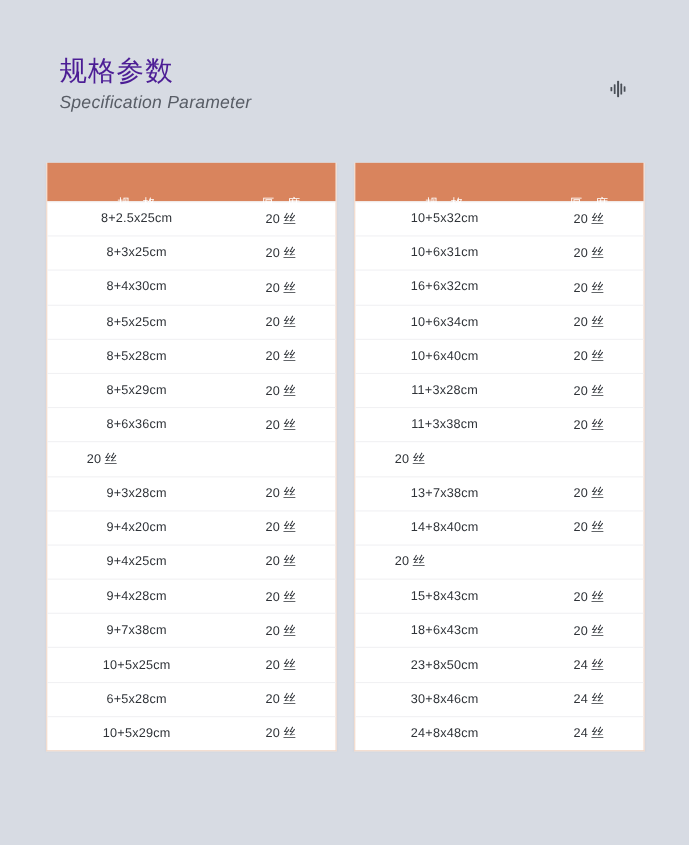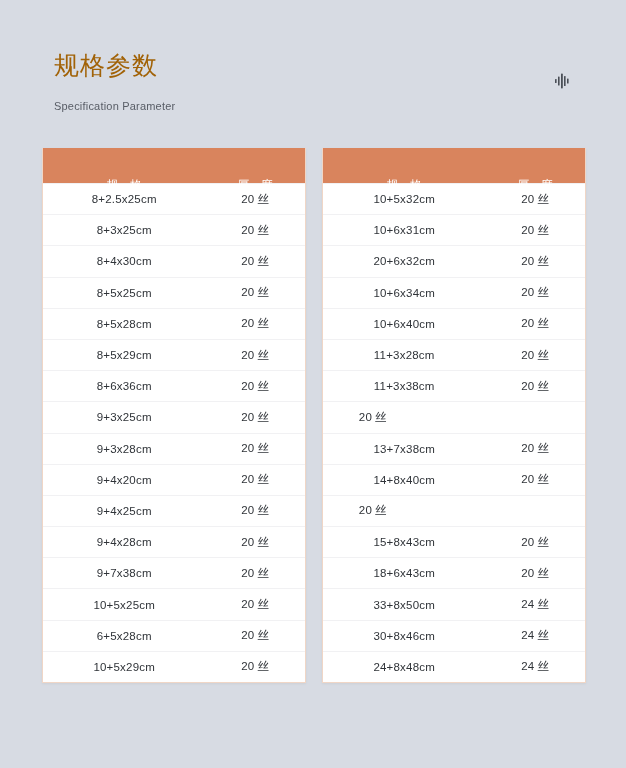--- a/index.html
+++ b/index.html
@@ -27,31 +27,32 @@
   .header {
     position: absolute;
     left: 54px;
     top: 48px;
     width: 520px;
   }
 
   .page-title {
     font-size: 25px;
     line-height: 34px;
-    color: #a16207;
+    color: #4c1d95;
     letter-spacing: 1px;
     font-weight: 400;
   }
 
   .page-subtitle {
-    margin-top: 16px;
-    font-size: 11px;
+    margin-top: 4px;
+    font-size: 16px;
     line-height: 16px;
     color: #585d66;
     letter-spacing: 0.2px;
+    font-style: italic;
   }
 
   .wave-icon {
     position: absolute;
     right: 0;
     top: 22px;
     width: 22px;
     height: 22px;
     display: flex;
     align-items: center;
@@ -167,21 +168,20 @@
         </div>
         <div class="trow">
           <div class="td col-spec td-spec">8+5x29cm</div>
           <div class="td col-thick td-thick"><span>20</span><span class="unit">丝</span></div>
         </div>
         <div class="trow">
           <div class="td col-spec td-spec">8+6x36cm</div>
           <div class="td col-thick td-thick"><span>20</span><span class="unit">丝</span></div>
         </div>
         <div class="trow">
-          <div class="td col-spec td-spec">9+3x25cm</div>
           <div class="td col-thick td-thick"><span>20</span><span class="unit">丝</span></div>
         </div>
         <div class="trow">
           <div class="td col-spec td-spec">9+3x28cm</div>
           <div class="td col-thick td-thick"><span>20</span><span class="unit">丝</span></div>
         </div>
         <div class="trow">
           <div class="td col-spec td-spec">9+4x20cm</div>
           <div class="td col-thick td-thick"><span>20</span><span class="unit">丝</span></div>
         </div>
@@ -217,21 +217,21 @@
         </div>
         <div class="trow">
           <div class="td col-spec td-spec">10+5x32cm</div>
           <div class="td col-thick td-thick"><span>20</span><span class="unit">丝</span></div>
         </div>
         <div class="trow">
           <div class="td col-spec td-spec">10+6x31cm</div>
           <div class="td col-thick td-thick"><span>20</span><span class="unit">丝</span></div>
         </div>
         <div class="trow">
-          <div class="td col-spec td-spec">20+6x32cm</div>
+          <div class="td col-spec td-spec">16+6x32cm</div>
           <div class="td col-thick td-thick"><span>20</span><span class="unit">丝</span></div>
         </div>
         <div class="trow">
           <div class="td col-spec td-spec">10+6x34cm</div>
           <div class="td col-thick td-thick"><span>20</span><span class="unit">丝</span></div>
         </div>
         <div class="trow">
           <div class="td col-spec td-spec">10+6x40cm</div>
           <div class="td col-thick td-thick"><span>20</span><span class="unit">丝</span></div>
         </div>
@@ -259,21 +259,21 @@
         </div>
         <div class="trow">
           <div class="td col-spec td-spec">15+8x43cm</div>
           <div class="td col-thick td-thick"><span>20</span><span class="unit">丝</span></div>
         </div>
         <div class="trow">
           <div class="td col-spec td-spec">18+6x43cm</div>
           <div class="td col-thick td-thick"><span>20</span><span class="unit">丝</span></div>
         </div>
         <div class="trow">
-          <div class="td col-spec td-spec">33+8x50cm</div>
+          <div class="td col-spec td-spec">23+8x50cm</div>
           <div class="td col-thick td-thick"><span>24</span><span class="unit">丝</span></div>
         </div>
         <div class="trow">
           <div class="td col-spec td-spec">30+8x46cm</div>
           <div class="td col-thick td-thick"><span>24</span><span class="unit">丝</span></div>
         </div>
         <div class="trow">
           <div class="td col-spec td-spec">24+8x48cm</div>
           <div class="td col-thick td-thick"><span>24</span><span class="unit">丝</span></div>
         </div>

